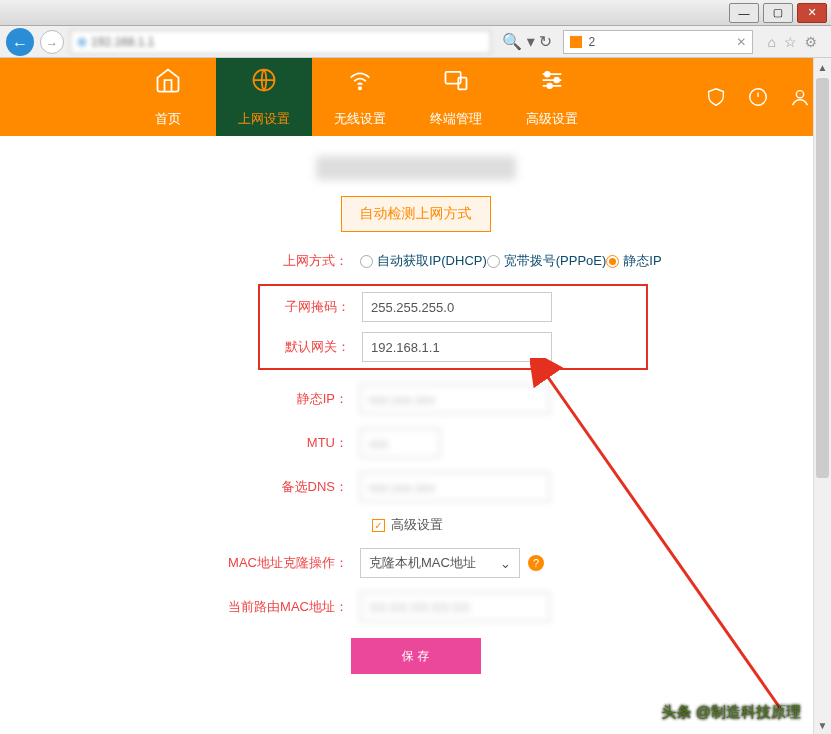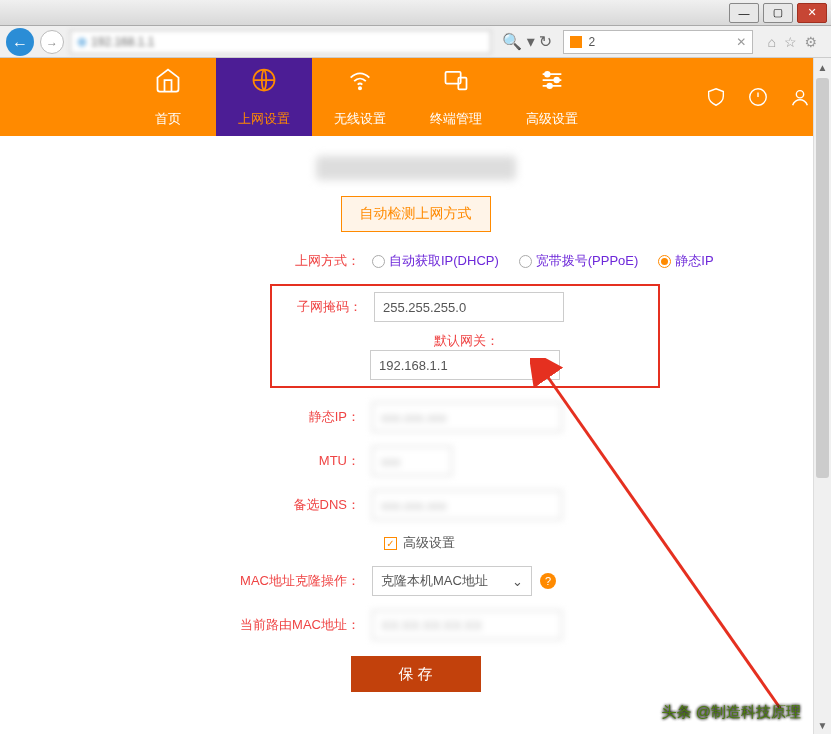--- a/index.html
+++ b/index.html
@@ -19,50 +19,50 @@
 .tab .x { margin-left: auto; color: #999; }
 .chrome-icons { display: flex; gap: 8px; color: #999; padding: 0 8px; font-size: 14px; }
 
 .content { position: relative; height: calc(734px - 58px); overflow: hidden; }
 .scrollbar { position: absolute; right: 0; top: 0; bottom: 0; width: 18px; background: #f0f0f0; border-left: 1px solid #ddd; }
 .scroll-thumb { position: absolute; left: 2px; right: 2px; top: 20px; height: 400px; background: #ccc; border-radius: 3px; }
 .scroll-arrow { position: absolute; left: 0; right: 0; height: 18px; display: flex; align-items: center; justify-content: center; font-size: 10px; color: #666; }
 
 .nav-header { background: #ff8a00; height: 78px; display: flex; align-items: center; padding: 0 20px 0 120px; }
 .nav-item { width: 96px; height: 78px; display: flex; flex-direction: column; align-items: center; justify-content: center; color: #fff; font-size: 13px; gap: 16px; cursor: pointer; }
-.nav-item.active { background: #4c1d95; color: #ff8a00; }
+.nav-item.active { background: #14532d; color: #ff8a00; }
 .nav-item svg { width: 28px; height: 28px; }
 .nav-right { margin-left: auto; display: flex; gap: 20px; color: #fff; }
 .nav-right svg { width: 22px; height: 22px; }
 
-.page-body { padding: 20px 52px; }
+.page-body { padding: 20px 40px; }
 .blurred-title { height: 24px; width: 200px; margin: 0 auto 16px; background: #ddd; filter: blur(4px); border-radius: 4px; }
 .auto-detect { display: block; margin: 0 auto 20px; padding: 8px 18px; border: 1px solid #ff8a00; color: #ff8a00; background: #fff4e8; font-size: 14px; cursor: pointer; }
 
 .form-row { display: flex; align-items: center; margin-bottom: 14px; }
 .form-label { width: 320px; text-align: right; padding-right: 12px; font-size: 13px; color: #ef4444; }
-.radio-group { display: flex; gap: 20px; font-size: 13px; color: #6d28d9; align-items: center; }
+.radio-group { display: flex; font-size: 13px; color: #0c4a6e; align-items: center; }
 .radio-group label { display: flex; align-items: center; gap: 4px; }
 .radio { width: 13px; height: 13px; border: 1px solid #aaa; border-radius: 50%; display: inline-flex; align-items: center; justify-content: center; }
 .radio.checked::after { content: ''; width: 7px; height: 7px; background: #ff8a00; border-radius: 50%; }
 .radio.checked { border-color: #ff8a00; }
 input.field { width: 190px; height: 30px; border: 1px solid #ccc; padding: 0 8px; font-size: 13px; color: #555; }
 input.blurred { color: #bbb; filter: blur(3px); }
 .highlight-box { border: 2px solid #e53020; padding: 6px 10px; margin-left: 218px; width: 390px; margin-bottom: 14px; }
 .highlight-box .form-row { margin-bottom: 10px; }
-.highlight-box .form-row:last-child { margin-bottom: 0; flex-direction: column; }
+.highlight-box .form-row:last-child { margin-bottom: 0; }
 .highlight-box .form-label { width: 92px; }
 
 .checkbox-row { display: flex; align-items: center; margin-left: 332px; margin-bottom: 14px; gap: 6px; font-size: 13px; color: #555; }
 .checkbox { width: 13px; height: 13px; border: 1px solid #ff8a00; display: flex; align-items: center; justify-content: center; color: #ff8a00; font-size: 10px; }
 
 .select-field { width: 160px; height: 30px; border: 1px solid #ccc; padding: 0 8px; font-size: 13px; color: #555; display: flex; align-items: center; justify-content: space-between; }
 .help-icon { width: 16px; height: 16px; border-radius: 50%; background: #ff8a00; color: #fff; font-size: 11px; display: flex; align-items: center; justify-content: center; margin-left: 8px; }
 
-.save-btn { display: block; margin: 16px auto 0; width: 130px; height: 36px; background: #c2410c; color: #fff; border: none; font-size: 15px; cursor: pointer; }
+.save-btn { display: block; margin: 16px auto 0; width: 130px; height: 36px; background: #ec4899; color: #fff; border: none; font-size: 12px; cursor: pointer; }
 
 .arrow-annotation { position: absolute; pointer-events: none; }
 .watermark { position: absolute; right: 30px; bottom: 12px; font-size: 15px; color: #4d7c0f; text-shadow: 0 0 3px #000, 0 0 3px #000; font-weight: 500; }
 </style>
 </head>
 <body>
 
 <div class="window-chrome">
   <div class="win-btn">—</div>
   <div class="win-btn">▢</div>

